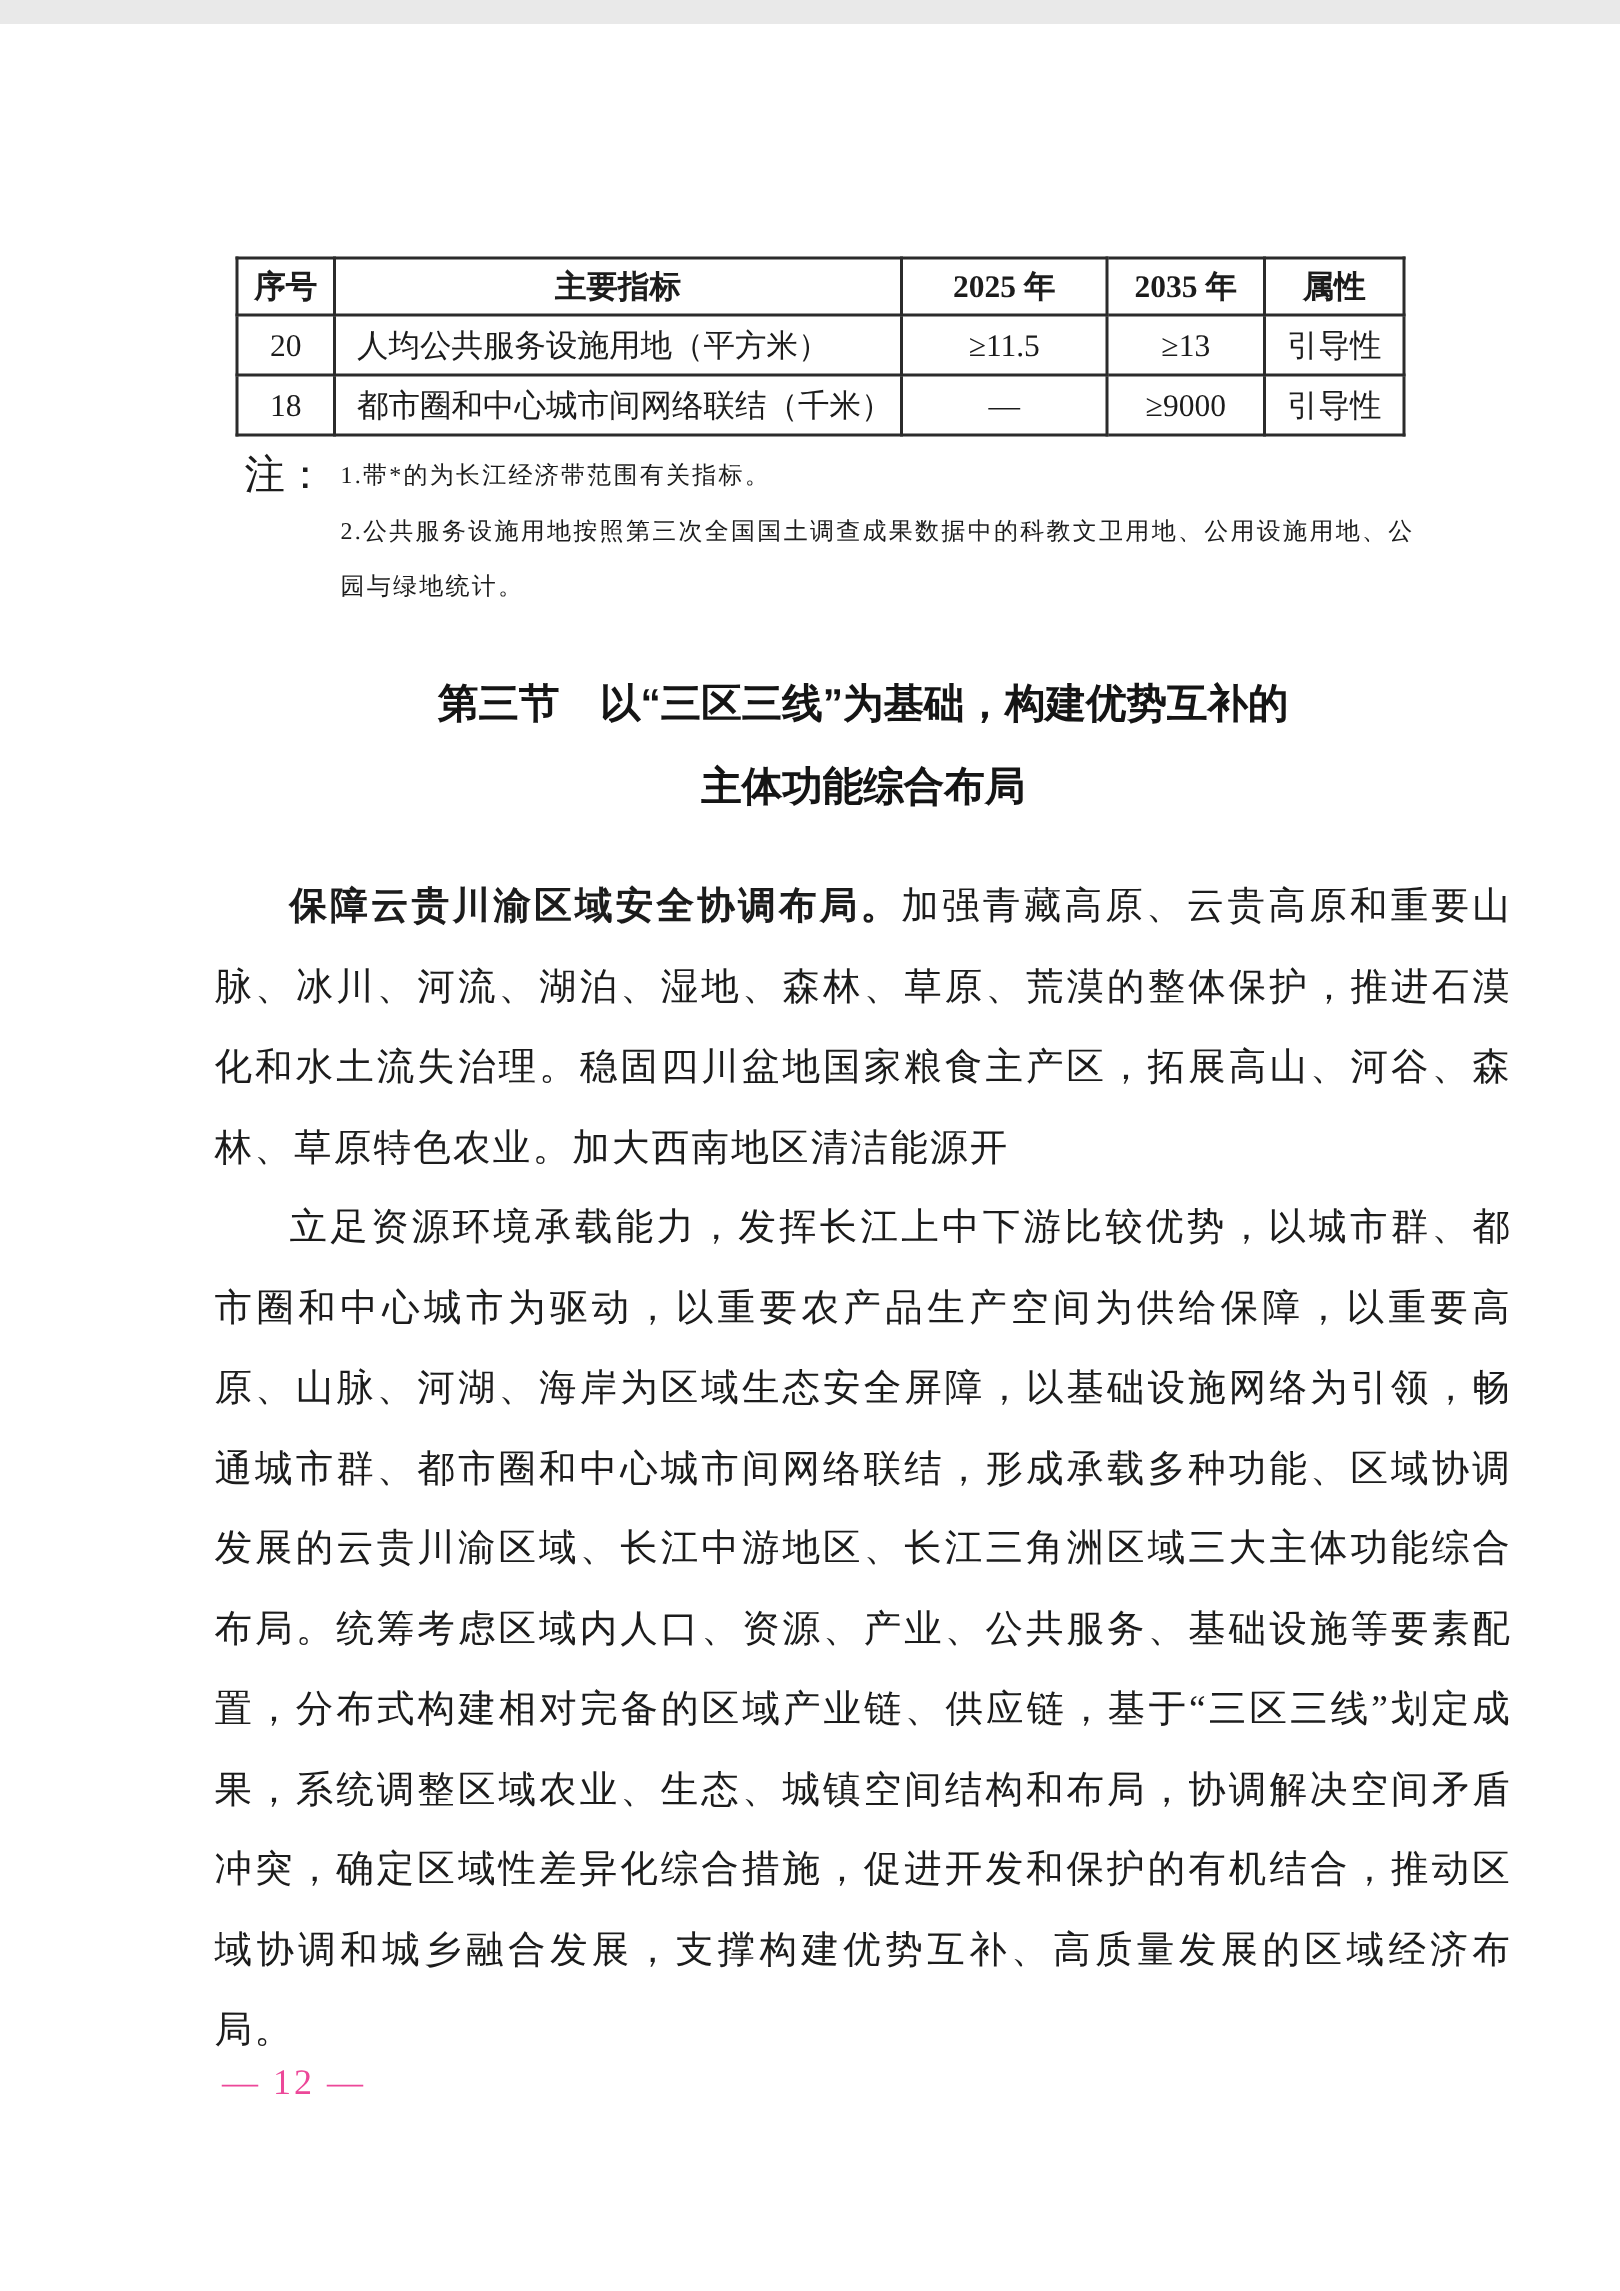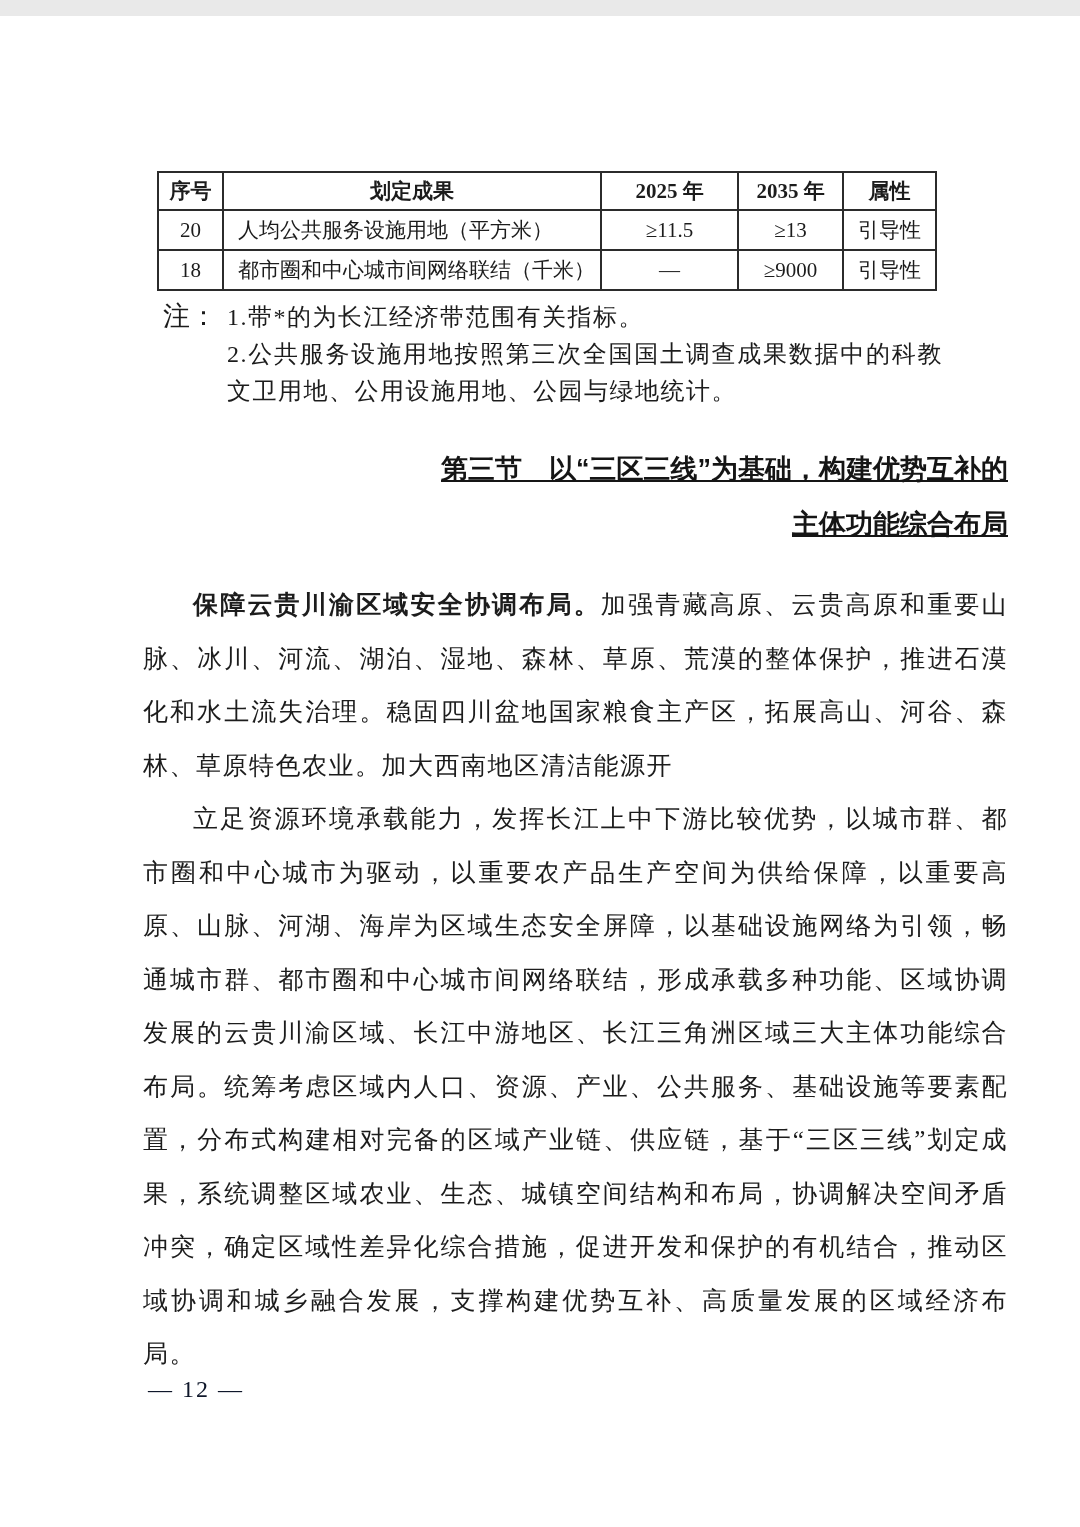--- a/index.html
+++ b/index.html
@@ -38,35 +38,34 @@
     margin-left: 20px;
   }
   .notes-label {
     font-size: 27px;
     line-height: 34px;
     white-space: nowrap;
     font-family: "Liberation Serif", "DejaVu Serif", serif;
   }
   .notes-body { margin-left: 10px; width: 716px; }
   .note-item {
-    font-size: 24px;
+    font-size: 16px;
     line-height: 37px;
     letter-spacing: 1.5px;
     text-align: justify;
   }
   
   .section-heading {
     margin-top: 32px;
-    text-align: right;
+    text-align: center;
     font-family: "Liberation Sans", "DejaVu Sans", sans-serif;
     font-weight: bold;
     font-size: 27px;
     line-height: 55px;
     color: #151515;
-    text-decoration: underline;
   }
   
   .body-text { margin-top: 26px; }
   .body-text p {
     font-size: 25px;
     line-height: 53.5px;
     letter-spacing: 1.5px;
     text-align: justify;
     text-indent: 2em;
     color: #1c1c1c;
@@ -75,40 +74,40 @@
     font-family: "Liberation Sans", "DejaVu Sans", sans-serif;
     font-weight: bold;
   }
   
   .page-number {
     position: absolute;
     left: 148px;
     top: 1360px;
     font-size: 24px;
     letter-spacing: 2px;
-    color: #0f172a;
+    color: #ec4899;
   }
 </style>
 </head>
 <body>
 
 <div class="page">
 
   <table class="indicators">
     <colgroup>
       <col style="width:65px">
       <col style="width:378px">
       <col style="width:137px">
       <col style="width:105px">
       <col style="width:93px">
     </colgroup>
     <thead>
       <tr>
         <th>序号</th>
-        <th>划定成果</th>
+        <th>主要指标</th>
         <th>2025 年</th>
         <th>2035 年</th>
         <th>属性</th>
       </tr>
     </thead>
     <tbody>
       <tr>
         <td>20</td>
         <td class="indicator">人均公共服务设施用地（平方米）</td>
         <td>≥11.5</td>

